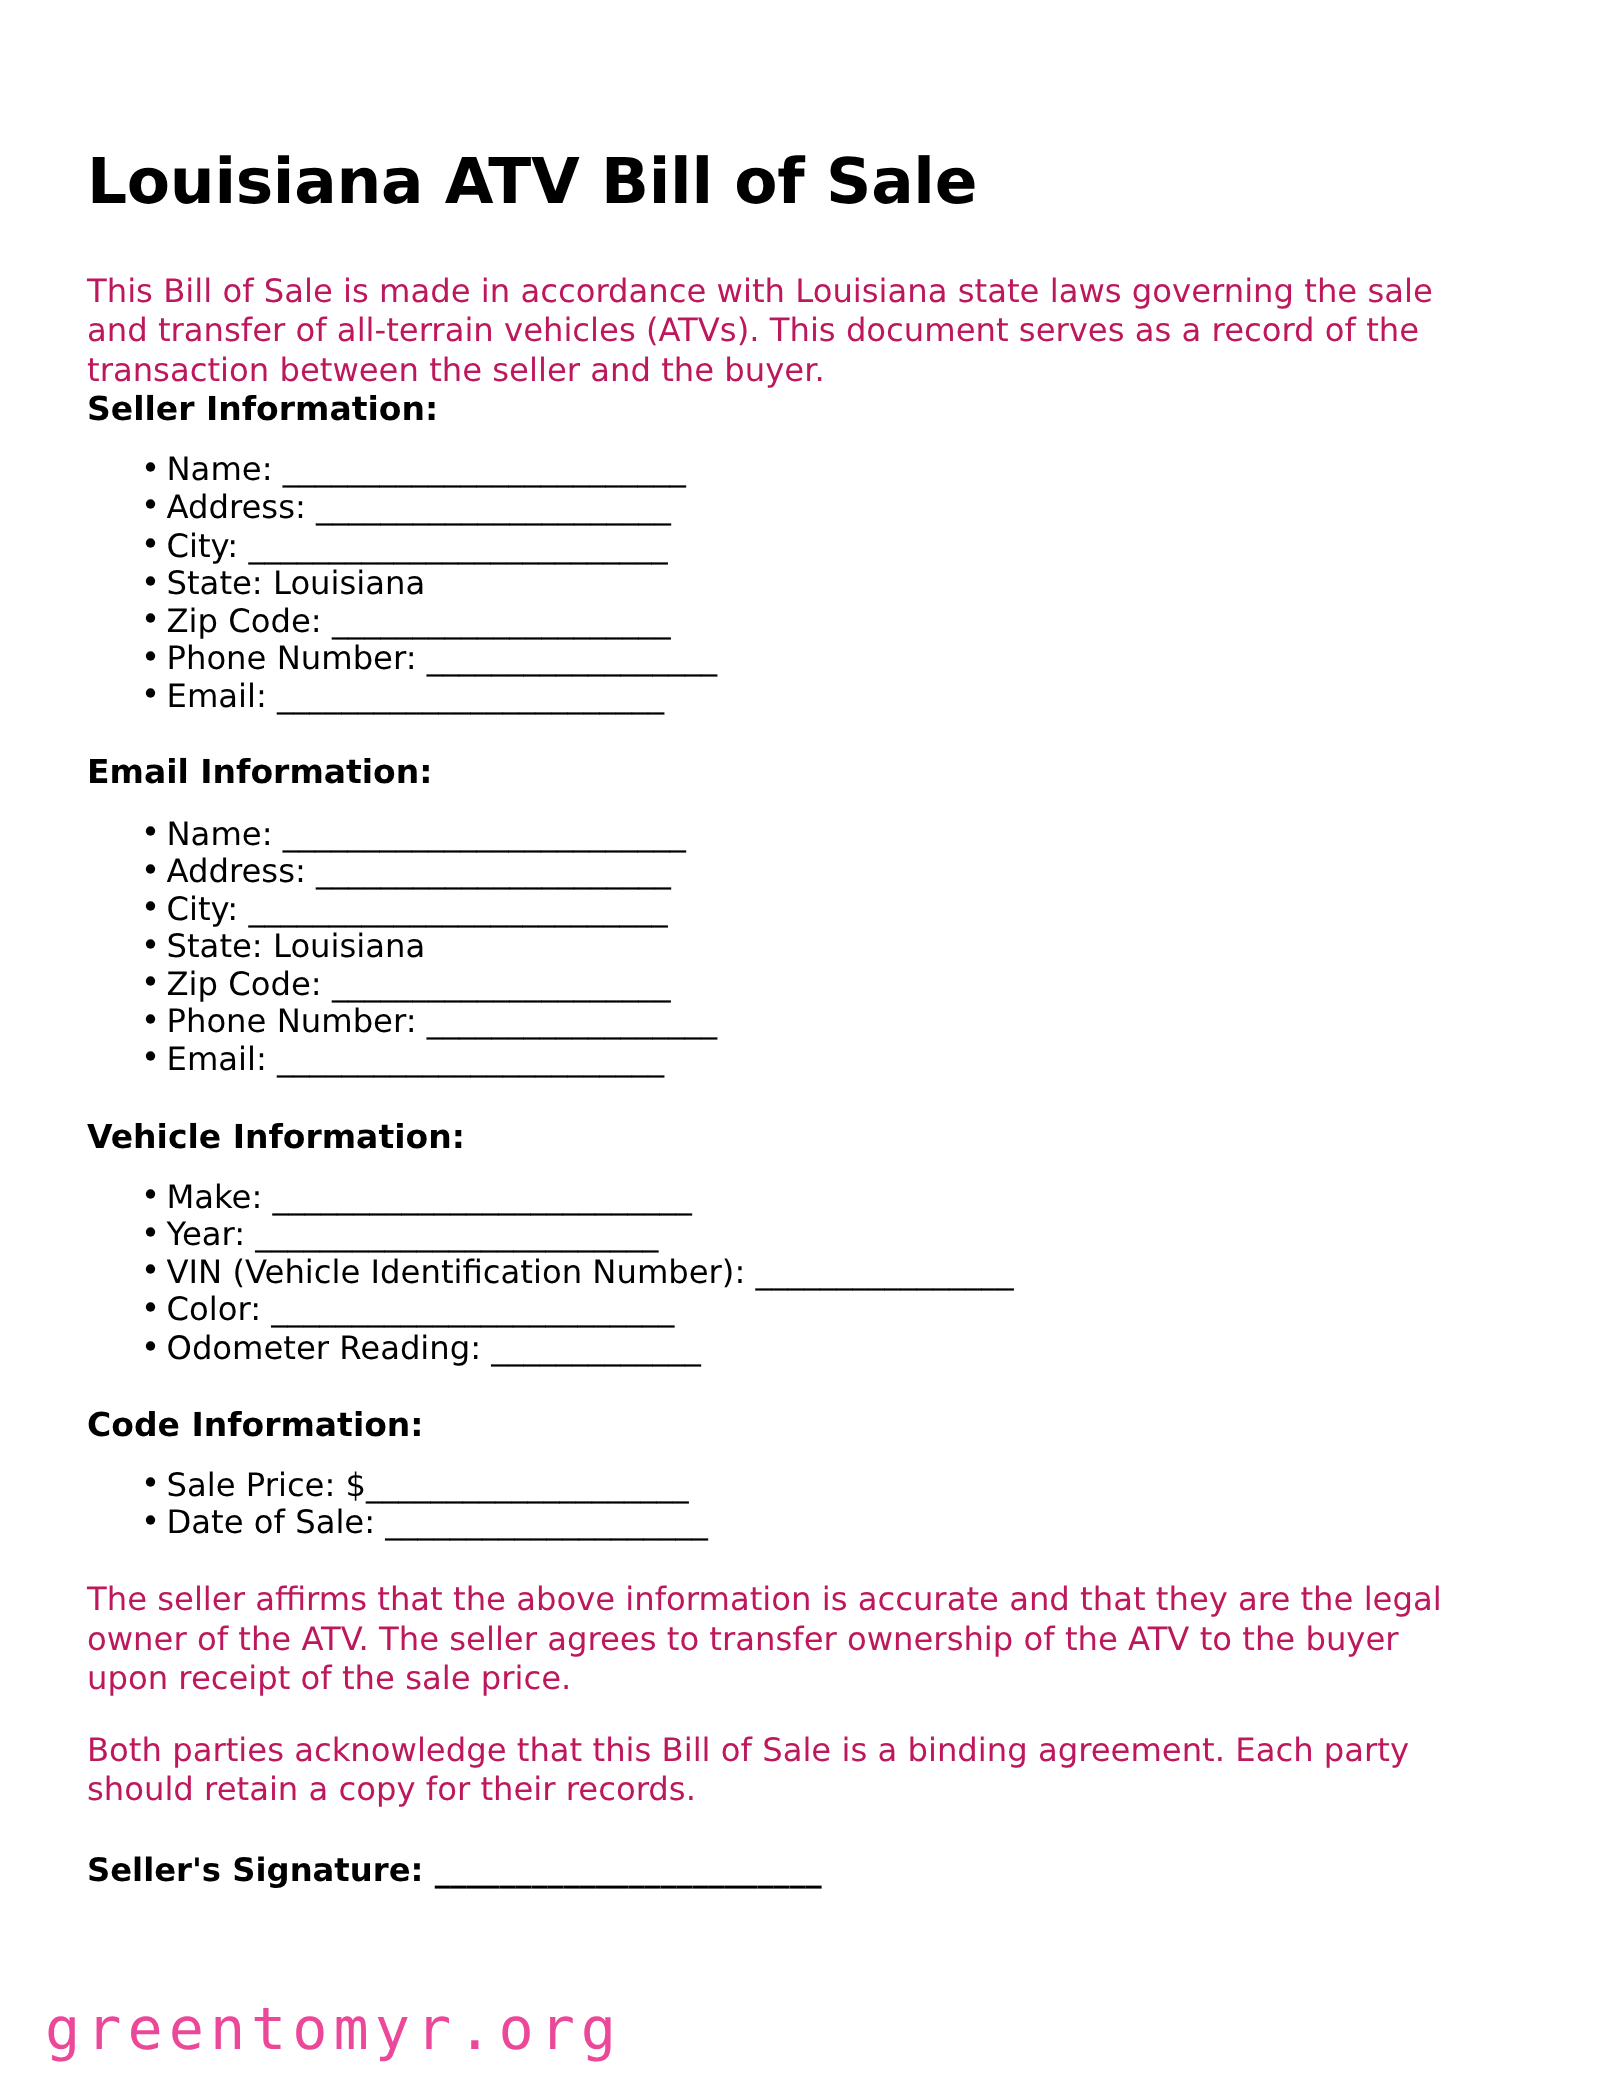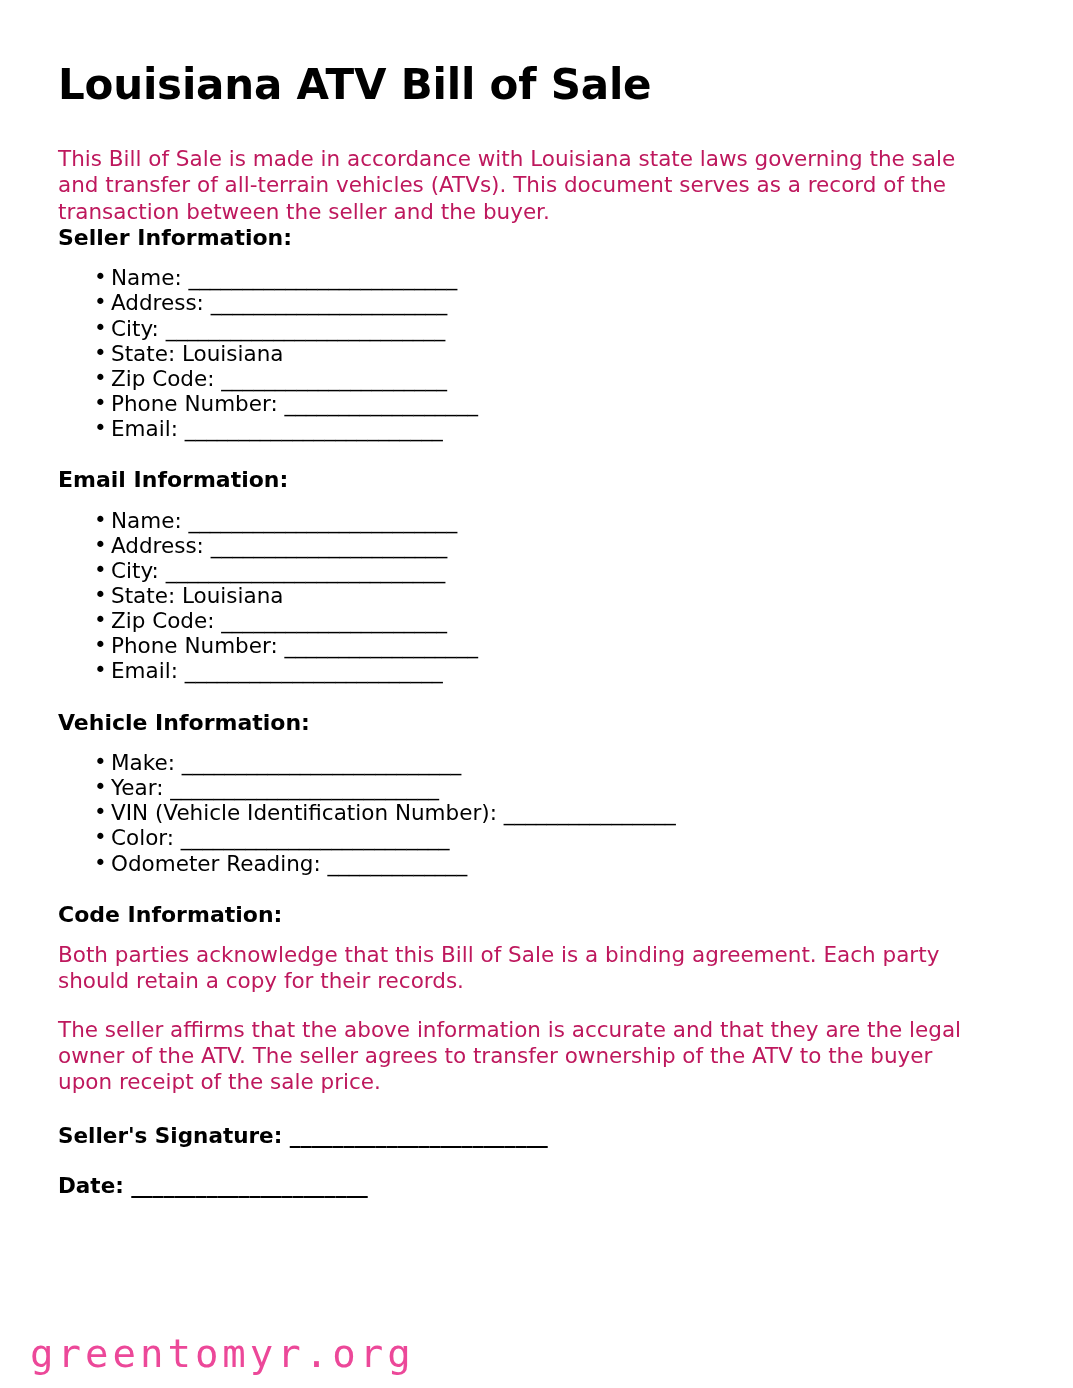--- a/index.html
+++ b/index.html
@@ -13,20 +13,21 @@
     min-height: 1388px;
     font-family: "DejaVu Sans", "Liberation Sans", sans-serif;
     color: #000000;
     position: relative;
     overflow: hidden;
   }
   .page {
     padding: 62px 62px 0 58px;
     box-sizing: border-box;
     width: 1037px;
+    margin-top: 36px;
   }
   h1.doc-title {
     font-size: 42px;
     font-weight: bold;
     letter-spacing: -0.2px;
     margin: 0 0 38px 0;
     line-height: 1.1;
   }
   p.para {
     font-size: 21.5px;
@@ -118,26 +119,29 @@
   <h2 class="section-head">Vehicle Information:</h2>
   <ul class="field-list">
     <li>Make: __________________________</li>
     <li>Year: _________________________</li>
     <li>VIN (Vehicle Identification Number): ________________</li>
     <li>Color: _________________________</li>
     <li>Odometer Reading: _____________</li>
   </ul>
 
   <h2 class="section-head">Code Information:</h2>
+  <ul class="field-list">
+    <li>Sale Price: $____________________</li>
+    <li>Date of Sale: ____________________</li>
+  </ul>
 
   <div class="closing-block">
+    <p class="para">The seller affirms that the above information is accurate and that they are the legal owner of the ATV. The seller agrees to transfer ownership of the ATV to the buyer upon receipt of the sale price.</p>
     <p class="para">Both parties acknowledge that this Bill of Sale is a binding agreement. Each party should retain a copy for their records.</p>
-    <p class="para">The seller affirms that the above information is accurate and that they are the legal owner of the ATV. The seller agrees to transfer ownership of the ATV to the buyer upon receipt of the sale price.</p>
   </div>
 
   <div class="sign-block">
     <div class="sign-line">Seller's Signature: ________________________</div>
-    <div class="sign-line">Date: ______________________</div>
   </div>
 
 </div>
 
 <div class="watermark">greentomyr.org</div>
 
 </body></html>

